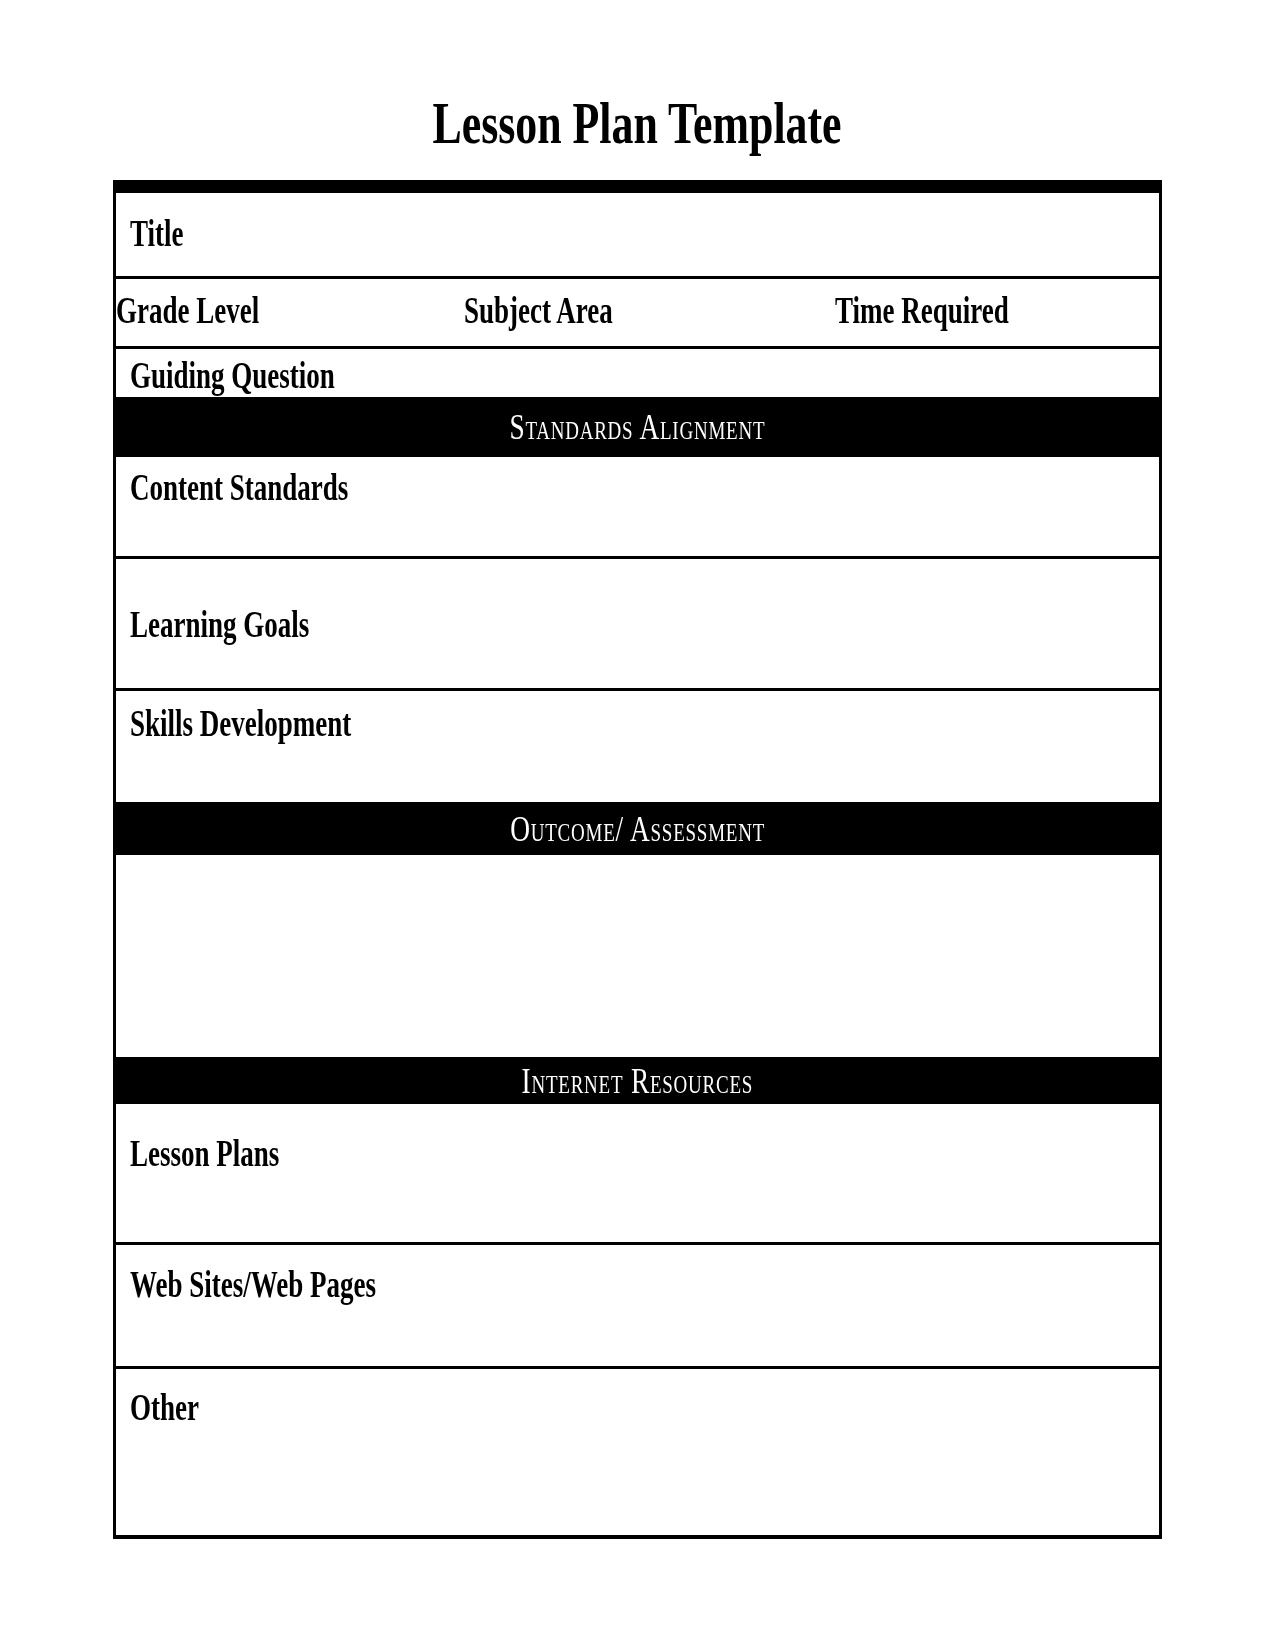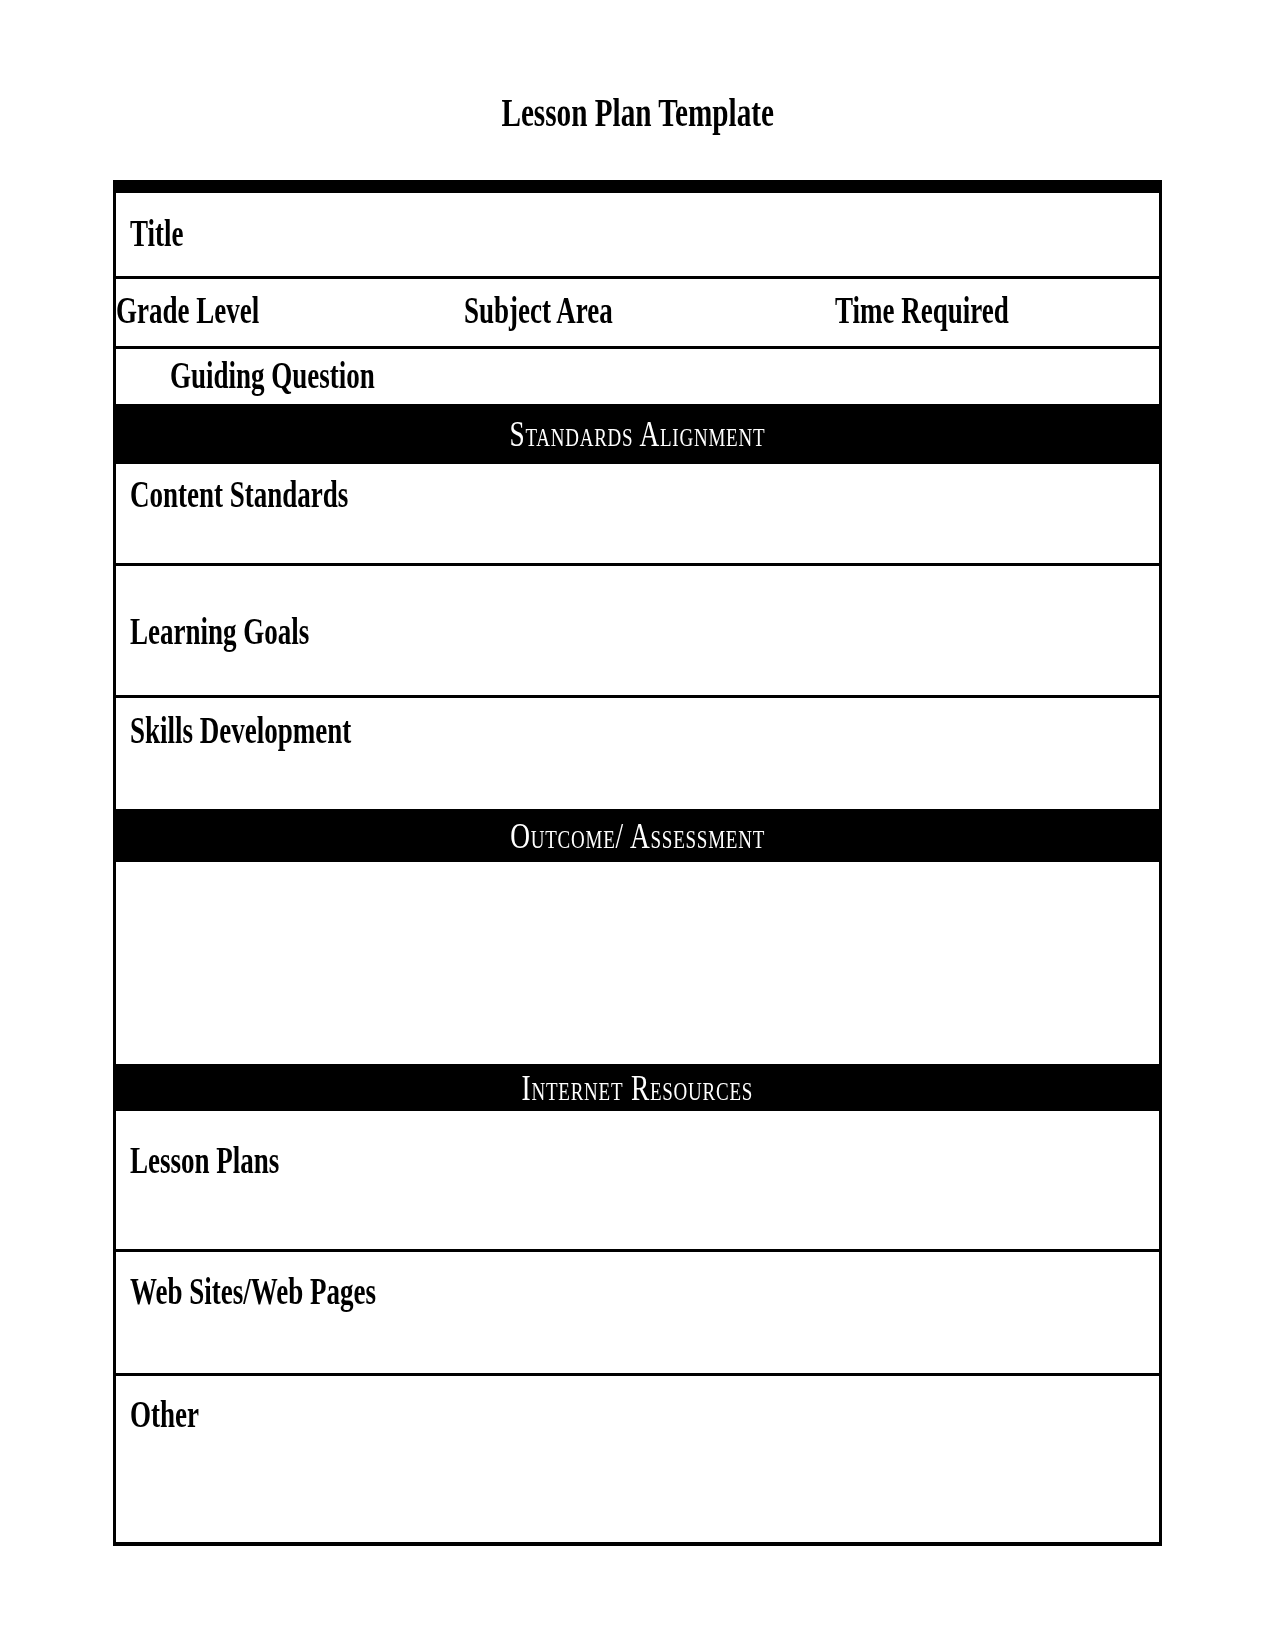--- a/index.html
+++ b/index.html
@@ -13,21 +13,21 @@
     color: #000000;
     overflow: hidden;
   }
   
   .doc-title {
     position: absolute;
     top: 92px;
     left: 113px;
     width: 1049px;
     text-align: center;
-    font-size: 40px;
+    font-size: 60px;
     font-weight: 700;
     line-height: 1.05;
     white-space: nowrap;
   }
   .doc-title .squeeze {
     display: inline-block;
     transform: scaleX(0.73);
     transform-origin: 50% 50%;
   }
   
@@ -56,21 +56,21 @@
     transform: scaleX(0.73);
     transform-origin: 0 0;
   }
   .cell { padding-left: 14px; }
   .row-title        { height: 86px;  padding-top: 22px; }
   .row-grade        { height: 70px;  display: flex; }
   .row-grade .col   { flex: 1 1 0; padding-top: 13px; }
   .row-grade .col-1 { }
   .row-grade .col-2 { padding-left: 24px; }
   .row-grade .col-3 { padding-left: 46px; }
-  .row-guiding      { height: 55px;  padding-top: 8px; margin-left: 40px; }
+  .row-guiding      { height: 48px;  padding-top: 8px; }
   .row-content      { height: 102px; padding-top: 12px; }
   .row-learning     { height: 108px; padding-top: 23px; margin-top: 24px; }
   .row-skills       { height: 91px; padding-top: 14px; }
   .row-outcome-area { height: 202px; }
   .row-lesson       { height: 141px; padding-top: 31px; }
   .row-web          { height: 124px; padding-top: 21px; }
   .row-other        { height: 166px; padding-top: 20px; }
   
   .section-bar {
     background: #000000;

